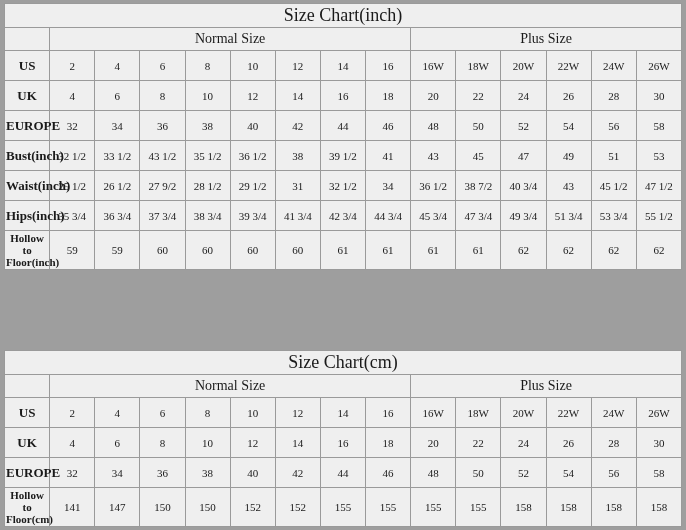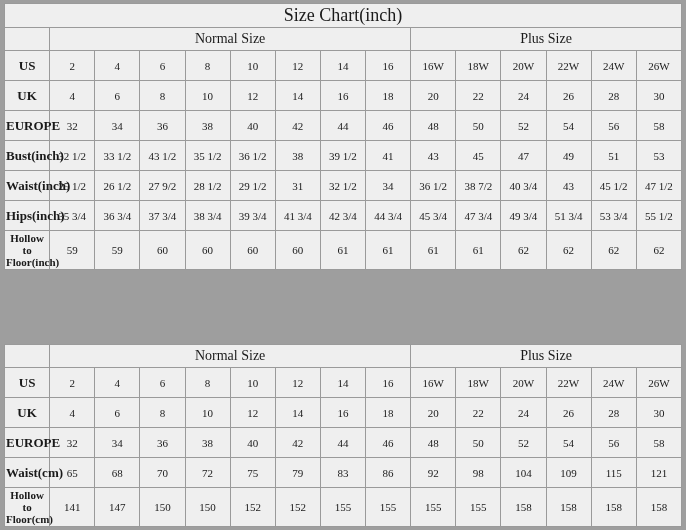--- a/index.html
+++ b/index.html
@@ -197,20 +197,23 @@
         <td class="datacell">62</td>
       </tr>
     </tbody>
   </table>
 
   <div class="sp"></div>
 
   <table class="chart">
     <tbody>
       <tr>
+        <td class="title-cell" colspan="15">Size Chart(cm)</td>
+      </tr>
+      <tr>
         <td class="blank"></td>
         <td class="group-cell" colspan="8">Normal Size</td>
         <td class="group-cell" colspan="6">Plus Size</td>
       </tr>
       <tr>
         <td class="rowlabel">US</td>
         <td class="datacell">2</td>
         <td class="datacell">4</td>
         <td class="datacell">6</td>
         <td class="datacell">8</td>
@@ -253,37 +256,20 @@
         <td class="datacell">44</td>
         <td class="datacell">46</td>
         <td class="datacell">48</td>
         <td class="datacell">50</td>
         <td class="datacell">52</td>
         <td class="datacell">54</td>
         <td class="datacell">56</td>
         <td class="datacell">58</td>
       </tr>
       <tr>
-        <td class="rowlabel">Waist(cm)</td>
-        <td class="datacell">65</td>
-        <td class="datacell">68</td>
-        <td class="datacell">70</td>
-        <td class="datacell">72</td>
-        <td class="datacell">75</td>
-        <td class="datacell">79</td>
-        <td class="datacell">83</td>
-        <td class="datacell">86</td>
-        <td class="datacell">92</td>
-        <td class="datacell">98</td>
-        <td class="datacell">104</td>
-        <td class="datacell">109</td>
-        <td class="datacell">115</td>
-        <td class="datacell">121</td>
-      </tr>
-      <tr>
         <td class="rowlabel rowlabel-small">Hollow to Floor(cm)</td>
         <td class="datacell">141</td>
         <td class="datacell">147</td>
         <td class="datacell">150</td>
         <td class="datacell">150</td>
         <td class="datacell">152</td>
         <td class="datacell">152</td>
         <td class="datacell">155</td>
         <td class="datacell">155</td>
         <td class="datacell">155</td>

